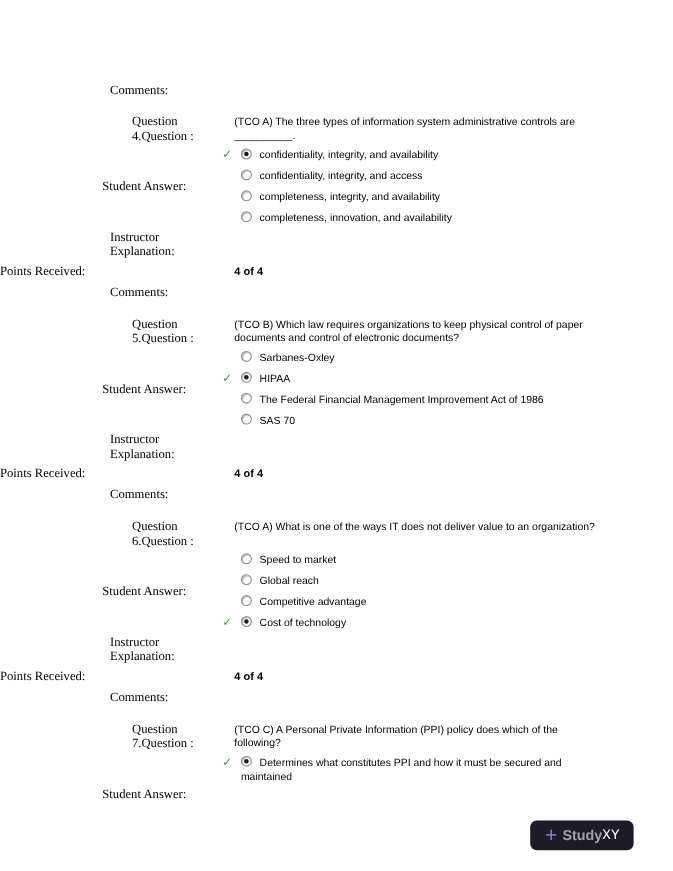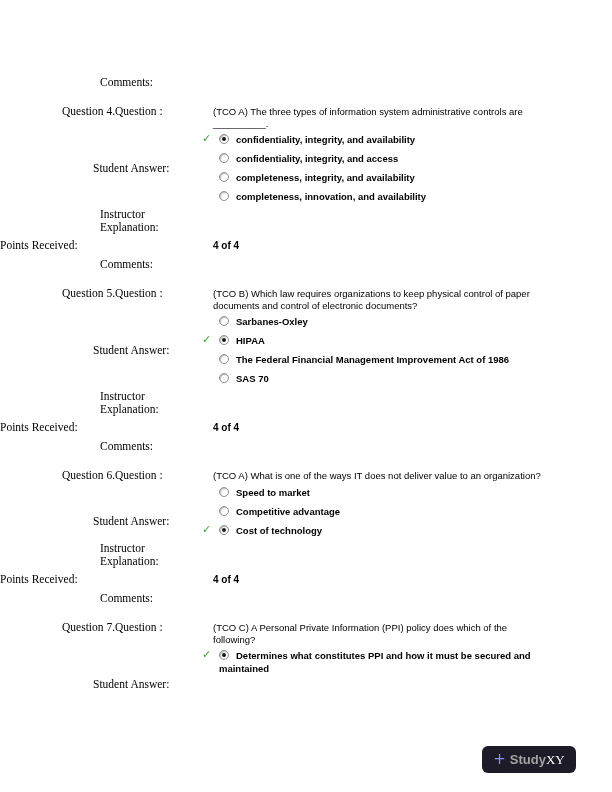--- a/index.html
+++ b/index.html
@@ -16,21 +16,21 @@
   }
   .row { display:flex; align-items:flex-start; }
   .cell-label {
     flex:0 0 213px;
     box-sizing:border-box;
     font-family:"Liberation Serif", serif;
     font-size:11.5px;
     line-height:13px;
     color:#000;
   }
-  .q-label  { padding-left:62px; }
+  .q-label  { padding-left:120px; }
   .sa-label { padding-left:93px;margin-top:33px; }
   .ie-label { padding-left:100px; padding-right:36px; }
   .pr-label { }
   .cm-label { padding-left:100px; }
 
   .cell-content {
     width:330px;
     font-family:"Liberation Sans", sans-serif;
     font-size:9.5px;
     line-height:11.5px;
@@ -80,21 +80,21 @@
     position:relative;
   }
   .radio.selected::after {
     content:"";
     position:absolute;
     left:2px; top:2px;
     width:4px; height:4px;
     border-radius:50%;
     background:#1a1a1a;
   }
-  .option-text { font-size:9.5px; line-height:13px;font-weight:bold; }
+  .option-text { font-size:9.5px; line-height:13px; }
 
   .logo {
     position:absolute;
     right:36px; bottom:19px;
     width:94px; height:27px;
     background:var(--logo_bg,#1c1b27);
     border-radius:6px;
     display:flex;
     align-items:center;
     justify-content:center;
@@ -107,21 +107,21 @@
     margin-right:4px;
   }
   .logo-study {
     color:#a3a3a3;
     font-family:"Liberation Sans", sans-serif;
     font-weight:700;
     font-size:13px;
   }
   .logo-xy {
     color:#ffffff;
-    font-family:Liberation Serif, serif;
+    font-family:Liberation Mono, monospace;
     font-weight:400;
     font-size:13px;
   }
 </style>
 </head>
 <body>
 
 <div class="page">
 
   <div class="row">
@@ -212,20 +212,23 @@
       <div class="cell-label q-label">Question 6.Question :</div>
       <div class="cell-content q-text">(TCO A) What is one of the ways IT does not deliver value to an organization?</div>
     </div>
     <div class="row">
       <div class="cell-label sa-label">Student Answer:</div>
       <div class="cell-content options">
   <div class="option">
     <span class="radio"></span><span class="option-text">Speed to market</span>
   </div>
 
+  <div class="option">
+    <span class="radio"></span><span class="option-text">Global reach</span>
+  </div>
 
   <div class="option">
     <span class="radio"></span><span class="option-text">Competitive advantage</span>
   </div>
 
   <div class="option">
     <span class="check">✓</span><span class="radio selected"></span><span class="option-text">Cost of technology</span>
   </div>
 </div>
     </div>

